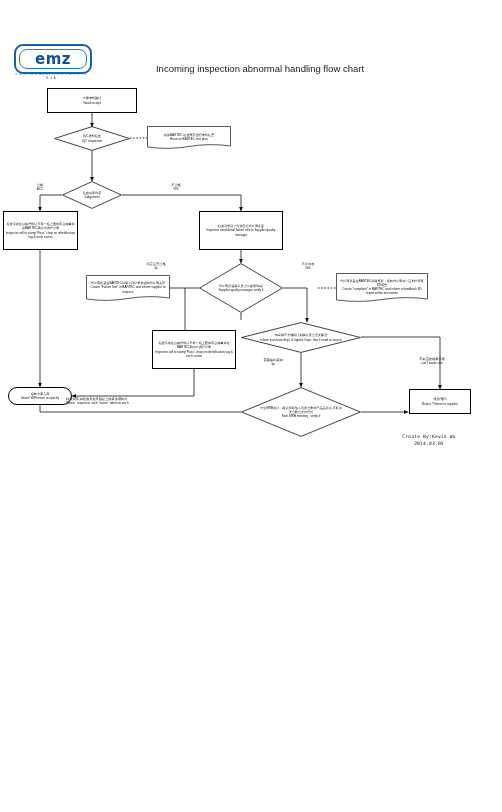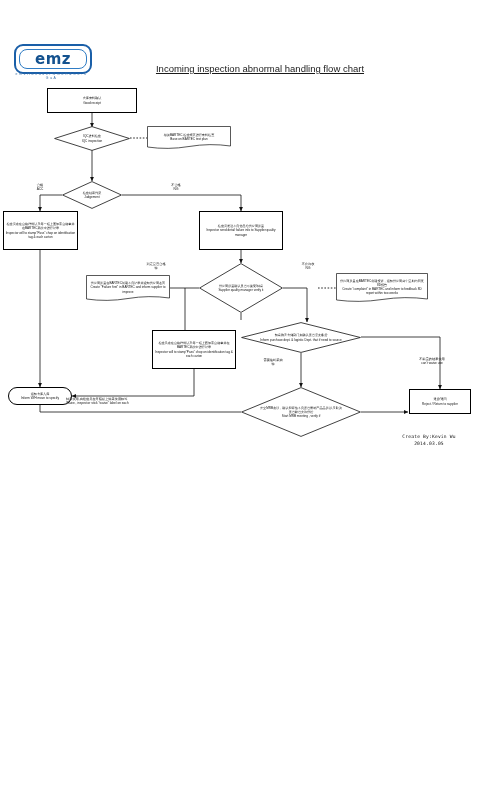--- a/index.html
+++ b/index.html
@@ -10,21 +10,21 @@
   
   .logo-wrap{left:14px;top:44px;width:74px;height:36px;}
   .logo-box{position:absolute;left:0;top:0;width:74px;height:26px;border:2px solid #1a5fa8;border-radius:9px;background:#fff;}
   .logo-inner{position:absolute;left:3px;top:3px;right:3px;bottom:3px;border:1px solid #2f7cc4;border-radius:8px;
     display:flex;align-items:center;justify-content:center;}
   .logo-text{font-family:"DejaVu Sans",sans-serif;font-weight:bold;font-size:15px;color:#14528f;letter-spacing:0.5px;line-height:1;}
   .logo-sub{position:absolute;left:0;top:28px;width:74px;text-align:center;font-size:3.4px;color:#3a6ea5;letter-spacing:0.4px;}
 
   
   .title-cn{left:120px;top:48px;width:280px;text-align:center;font-family:"DejaVu Serif",serif;font-size:10px;color:#1a1a1a;letter-spacing:1px;}
-  .title-en{left:110px;top:63px;width:300px;text-align:center;font-size:9.5px;color:#1a1a1a;text-decoration:underline;}
+  .title-en{left:110px;top:63px;width:300px;text-align:center;font-size:9.5px;color:#1a1a1a;}
 
   
   .pbox{border:1.2px solid #000;background:#fff;display:flex;align-items:center;justify-content:center;text-align:center;padding:1px;}
   .pbox.thin{border-width:0.8px;}
   .txt{font-size:3.1px;line-height:1.35;color:#111;}
   .cn{display:block;}
   .en{display:block;}
 
   .diamond{position:absolute;}
   .diamond svg{position:absolute;left:0;top:0;overflow:visible;}

